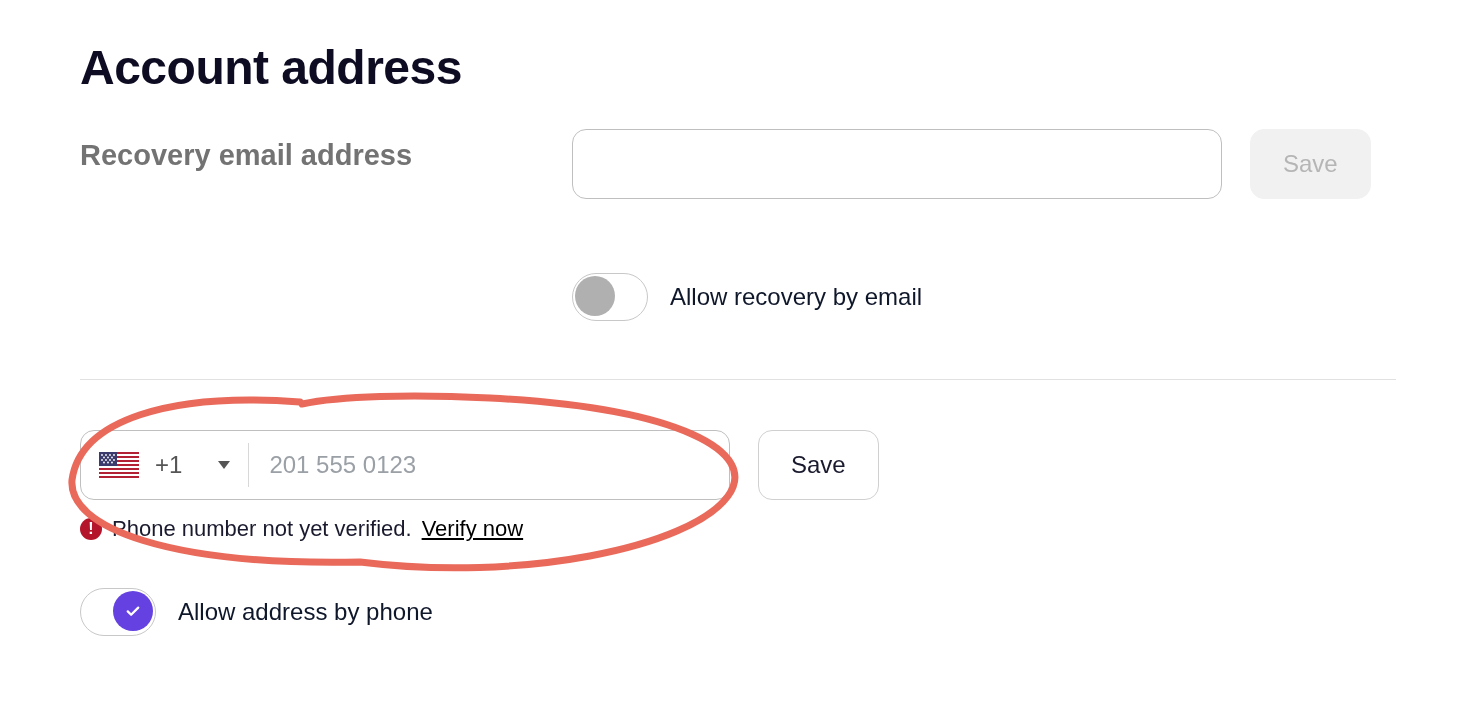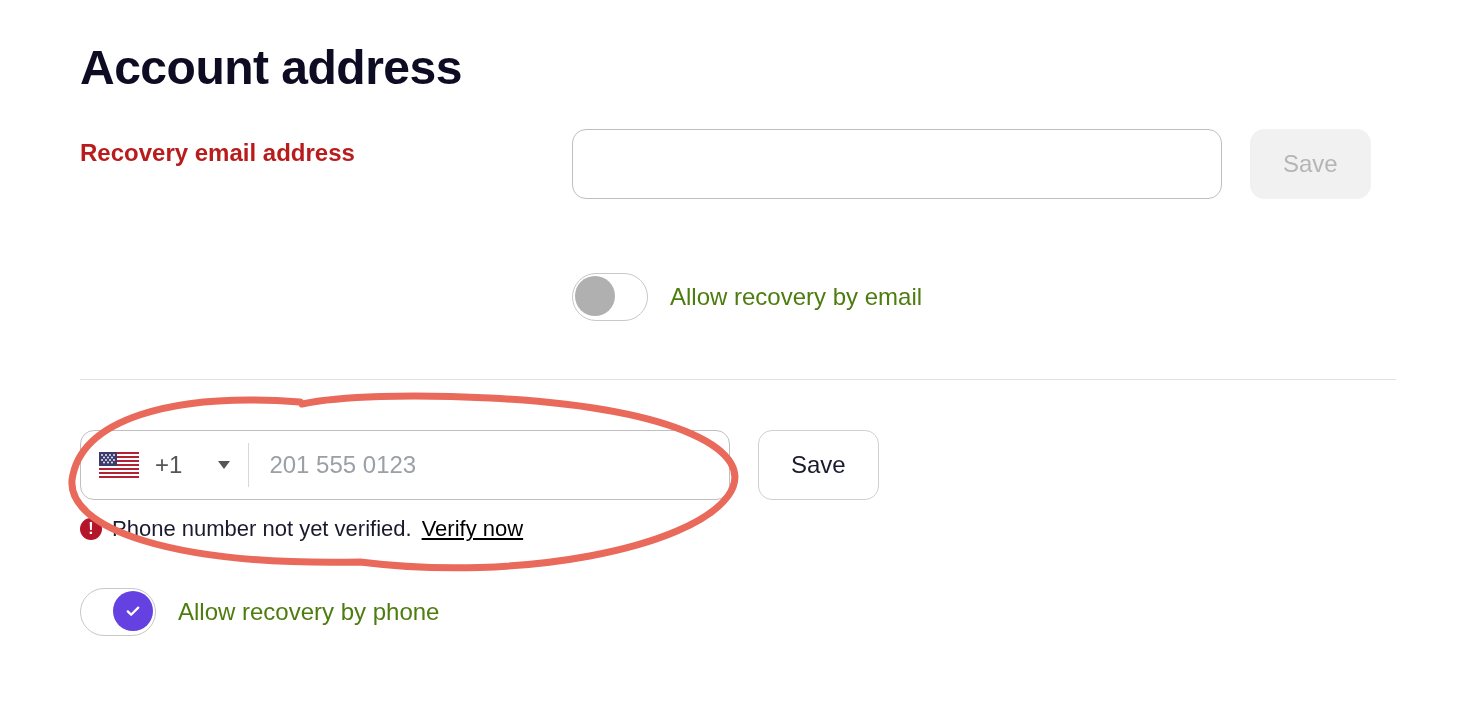--- a/index.html
+++ b/index.html
@@ -21,23 +21,23 @@
       display: flex;
       align-items: flex-start;
       gap: 32px;
       padding: 0;
     }
     .label-col {
       flex: 0 0 460px;
       padding-top: 10px;
     }
     .field-label {
-      font-size: 24px;
+      font-size: 29px;
       font-weight: 600;
-      color: #b91c1c;
+      color: #737373;
     }
     .control-col {
       flex: 1;
       display: flex;
       flex-direction: column;
       gap: 10px;
       justify-content: flex-end;
     }
     .control-row {
       display: flex;
@@ -103,21 +103,21 @@
     .toggle.on .knob {
       left: 32px;
       background: #6441e0;
       display: flex;
       align-items: center;
       justify-content: center;
     }
     .toggle.on .knob svg { display: block; }
     .toggle-label {
       font-size: 24px;
-      color: #4d7c0f;
+      color: #0f172a;
     }
     hr.divider {
       border: none;
       border-top: 1px solid #e1e1e1;
       margin: 58px 0 50px 0;
     }
     
     .phone-wrap {
       position: relative;
       flex: 1;
@@ -286,17 +286,17 @@
     </div>
 
     <div class="toggle-row" style="margin-top:36px;">
       <div class="toggle on">
         <div class="knob">
           <svg width="18" height="18" viewBox="0 0 24 24">
             <path d="M5 12.5l4.5 4.5L19 7.5" stroke="#fff" stroke-width="3" fill="none" stroke-linecap="round" stroke-linejoin="round"></path>
           </svg>
         </div>
       </div>
-      <div class="toggle-label">Allow recovery by phone</div>
+      <div class="toggle-label">Allow address by phone</div>
     </div>
 
   </div>
 </div>
 
 </body></html>

